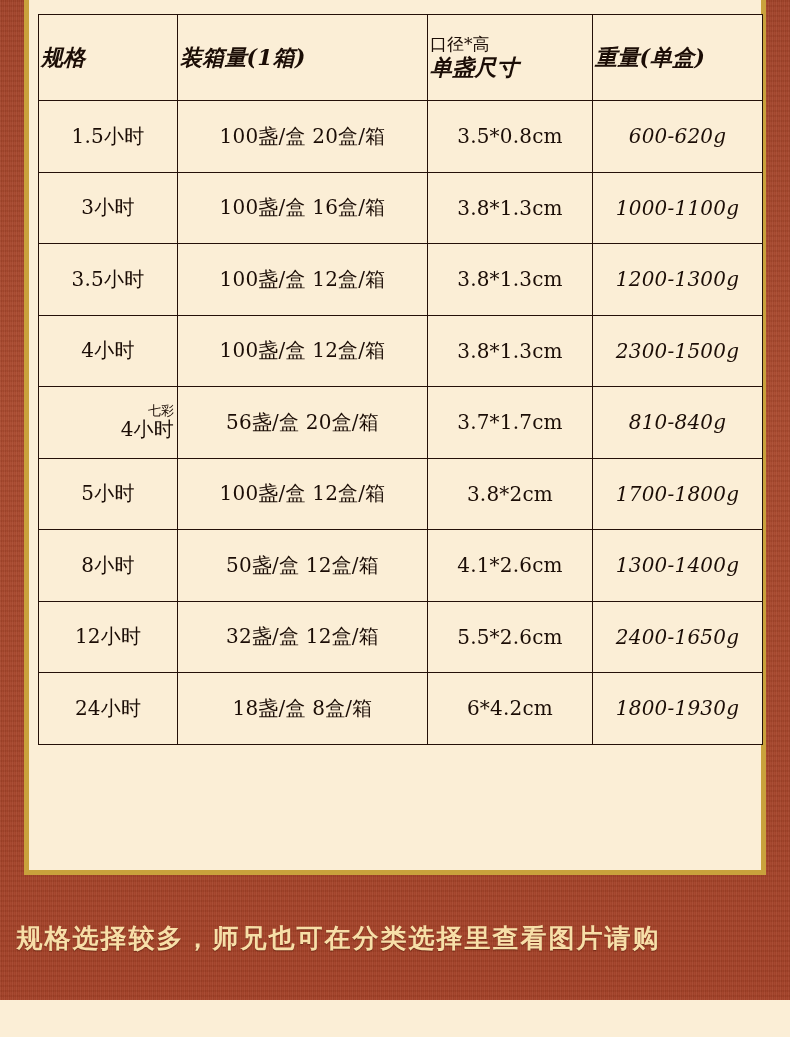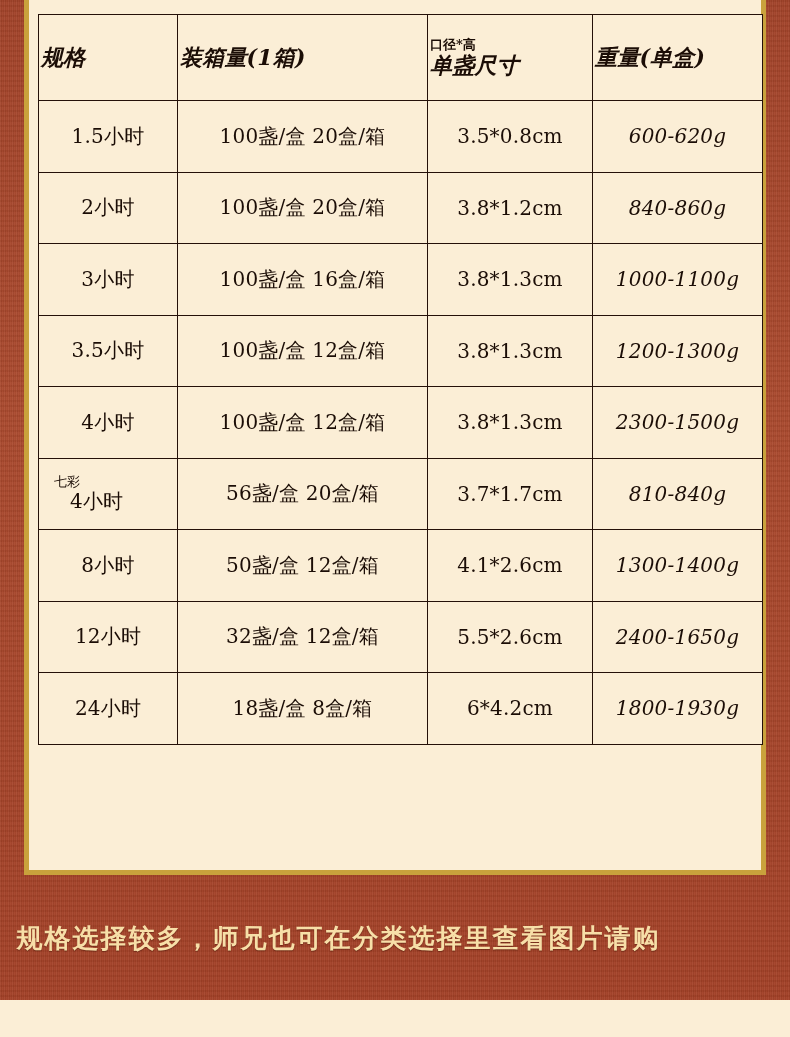--- a/index.html
+++ b/index.html
@@ -89,22 +89,22 @@
   }
 
   .hdr-stack {
     display: flex;
     flex-direction: column;
     align-items: flex-start;
     justify-content: center;
     line-height: 1.05;
   }
   .hdr-small {
-    font-size: 13px;
-    font-weight: 700;
+    font-size: 17px;
+    font-weight: 400;
     font-style: normal;
     letter-spacing: 0;
     margin-bottom: 3px;
   }
   .hdr-main { font-size: 22px; font-weight: 700; font-style: italic; }
 
   
   #spec-table tbody td {
     height: 71.5px;
     font-size: 20px;
@@ -114,21 +114,21 @@
 
   td.col-spec      { font-size: 20px; }
   td.col-pack      { font-size: 20px; letter-spacing: 0.5px; }
   td.col-size      { font-size: 19px; }
   td.col-weight    { font-size: 20px; font-style: italic; }
 
   
   .spec-tagged {
     display: flex;
     flex-direction: column;
-    align-items: flex-start;
+    align-items: flex-end;
     justify-content: center;
     padding-left: 12px;
     line-height: 1.12;
   }
   .spec-tag {
     font-size: 13px;
     letter-spacing: 0;
   }
   .spec-tag-main {
     font-size: 20px;
@@ -206,26 +206,20 @@
         </tr>
       </thead>
       <tbody id="spec-tbody">
           <tr>
             <td class="col-spec">1.5小时</td>
             <td class="col-pack">100盏/盒  20盒/箱</td>
             <td class="col-size">3.5*0.8cm</td>
             <td class="col-weight">600-620g</td>
           </tr>
           <tr>
-            <td class="col-spec">2小时</td>
-            <td class="col-pack">100盏/盒  20盒/箱</td>
-            <td class="col-size">3.8*1.2cm</td>
-            <td class="col-weight">840-860g</td>
-          </tr>
-          <tr>
             <td class="col-spec">3小时</td>
             <td class="col-pack">100盏/盒  16盒/箱</td>
             <td class="col-size">3.8*1.3cm</td>
             <td class="col-weight">1000-1100g</td>
           </tr>
           <tr>
             <td class="col-spec">3.5小时</td>
             <td class="col-pack">100盏/盒  12盒/箱</td>
             <td class="col-size">3.8*1.3cm</td>
             <td class="col-weight">1200-1300g</td>
@@ -241,20 +235,26 @@
               <div class="spec-tagged">
                 <span class="spec-tag">七彩</span>
                 <span class="spec-tag-main">4小时</span>
               </div>
             </td>
             <td class="col-pack">56盏/盒  20盒/箱</td>
             <td class="col-size">3.7*1.7cm</td>
             <td class="col-weight">810-840g</td>
           </tr>
           <tr>
+            <td class="col-spec">5小时</td>
+            <td class="col-pack">100盏/盒  12盒/箱</td>
+            <td class="col-size">3.8*2cm</td>
+            <td class="col-weight">1700-1800g</td>
+          </tr>
+          <tr>
             <td class="col-spec">8小时</td>
             <td class="col-pack">50盏/盒  12盒/箱</td>
             <td class="col-size">4.1*2.6cm</td>
             <td class="col-weight">1300-1400g</td>
           </tr>
           <tr>
             <td class="col-spec">12小时</td>
             <td class="col-pack">32盏/盒  12盒/箱</td>
             <td class="col-size">5.5*2.6cm</td>
             <td class="col-weight">2400-1650g</td>

